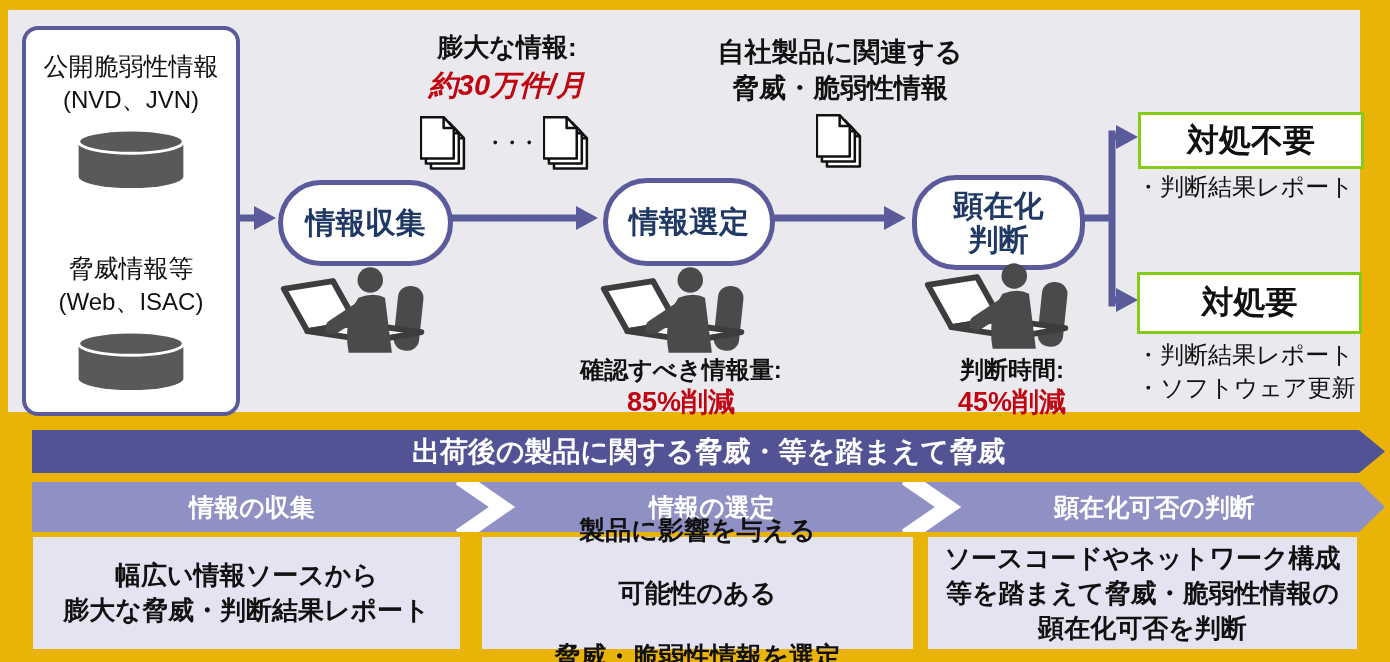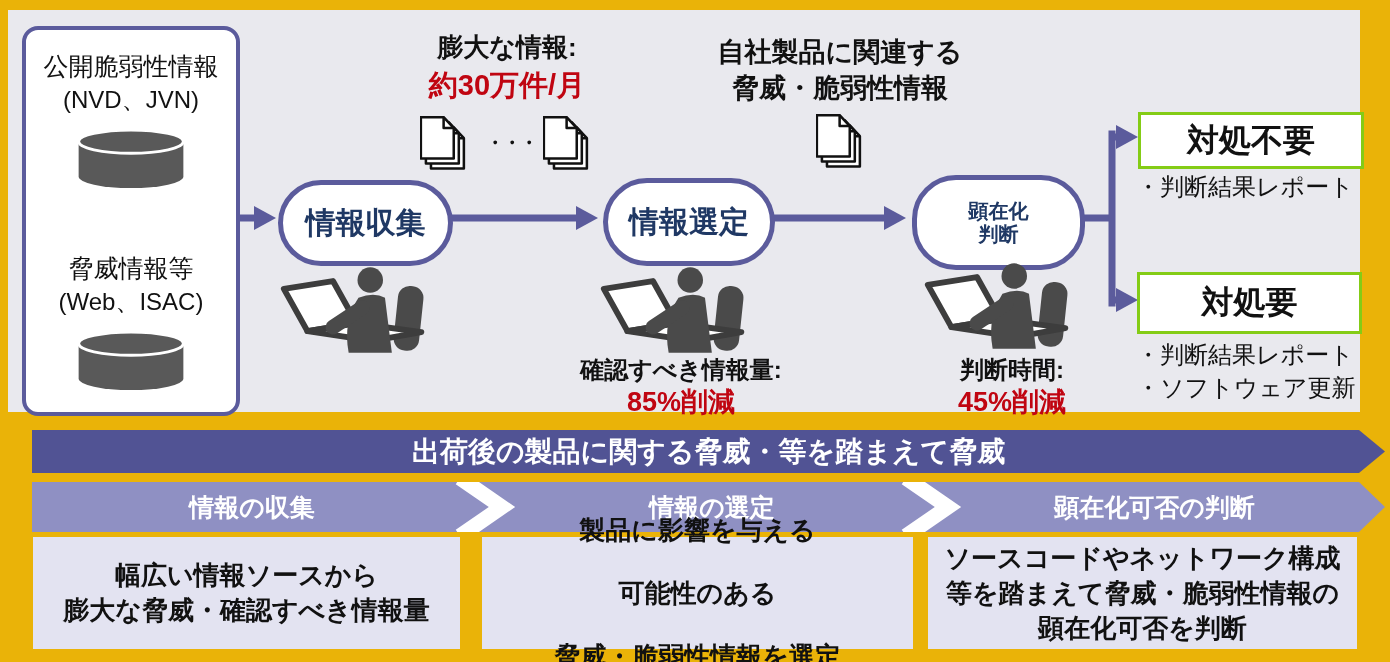--- a/index.html
+++ b/index.html
@@ -18,25 +18,25 @@
   .src-title{position:absolute;left:0;width:100%;text-align:center;font-size:25px;color:#111;}
   .src-sub{position:absolute;left:0;width:100%;text-align:center;font-size:24px;color:#111;}
   .cyl{position:absolute;left:50%;transform:translateX(-50%);}
   .stage{
     position:absolute;background:#ffffff;border:5px solid #5b5b9c;border-radius:44px;
     display:flex;flex-direction:column;align-items:center;justify-content:center;
     color:#1f3864;font-weight:bold;z-index:2;line-height:1.12;
   }
   .stage1{left:278px;top:180px;width:165px;height:76px;font-size:30px;}
   .stage2{left:603px;top:178px;width:162px;height:78px;font-size:30px;}
-  .stage3{left:912px;top:175px;width:163px;height:85px;font-size:20px;}
+  .stage3{left:912px;top:175px;width:163px;height:85px;font-size:30px;}
   .note{position:absolute;text-align:center;font-weight:bold;color:#111;z-index:2;}
   .note.red{color:#c00511;}
   .n-volume-label{left:357px;top:30px;width:300px;font-size:26px;}
-  .n-volume-value{left:357px;top:66px;width:300px;font-size:29px;}
+  .n-volume-value{left:357px;top:66px;width:300px;font-size:29px;font-style:italic;}
   .n-related{left:680px;top:34px;width:320px;font-size:27px;line-height:36px;}
   .n-related span{display:block;}
   .n-review-label{left:531px;top:354px;width:300px;font-size:24px;}
   .n-review-value{left:531px;top:384px;width:300px;font-size:27px;}
   .n-judge-label{left:862px;top:354px;width:300px;font-size:24px;}
   .n-judge-value{left:862px;top:384px;width:300px;font-size:27px;}
   .docs{z-index:2;}
   .doc1a{left:420px;top:116px;}
   .doc1b{left:543px;top:116px;}
   .doc2{left:816px;top:114px;}
@@ -269,21 +269,21 @@
         <path d="M874,-4 L916,25 L874,54"></path>
       </g>
     </svg>
     <div class="step-label step-label1">情報の収集</div>
     <div class="step-label step-label2">情報の選定</div>
     <div class="step-label step-label3">顕在化可否の判断</div>
   </div>
 
   <div class="desc-box desc1">
     <span>幅広い情報ソースから</span>
-    <span>膨大な脅威・確認すべき情報量</span>
+    <span>膨大な脅威・判断結果レポート</span>
   </div>
   <div class="desc-box desc2">
     <span>製品に影響を与える</span>
     <span>可能性のある</span>
     <span>脅威・脆弱性情報を選定</span>
   </div>
   <div class="desc-box desc3">
     <span>ソースコードやネットワーク構成</span>
     <span>等を踏まえて脅威・脆弱性情報の</span>
     <span>顕在化可否を判断</span>

